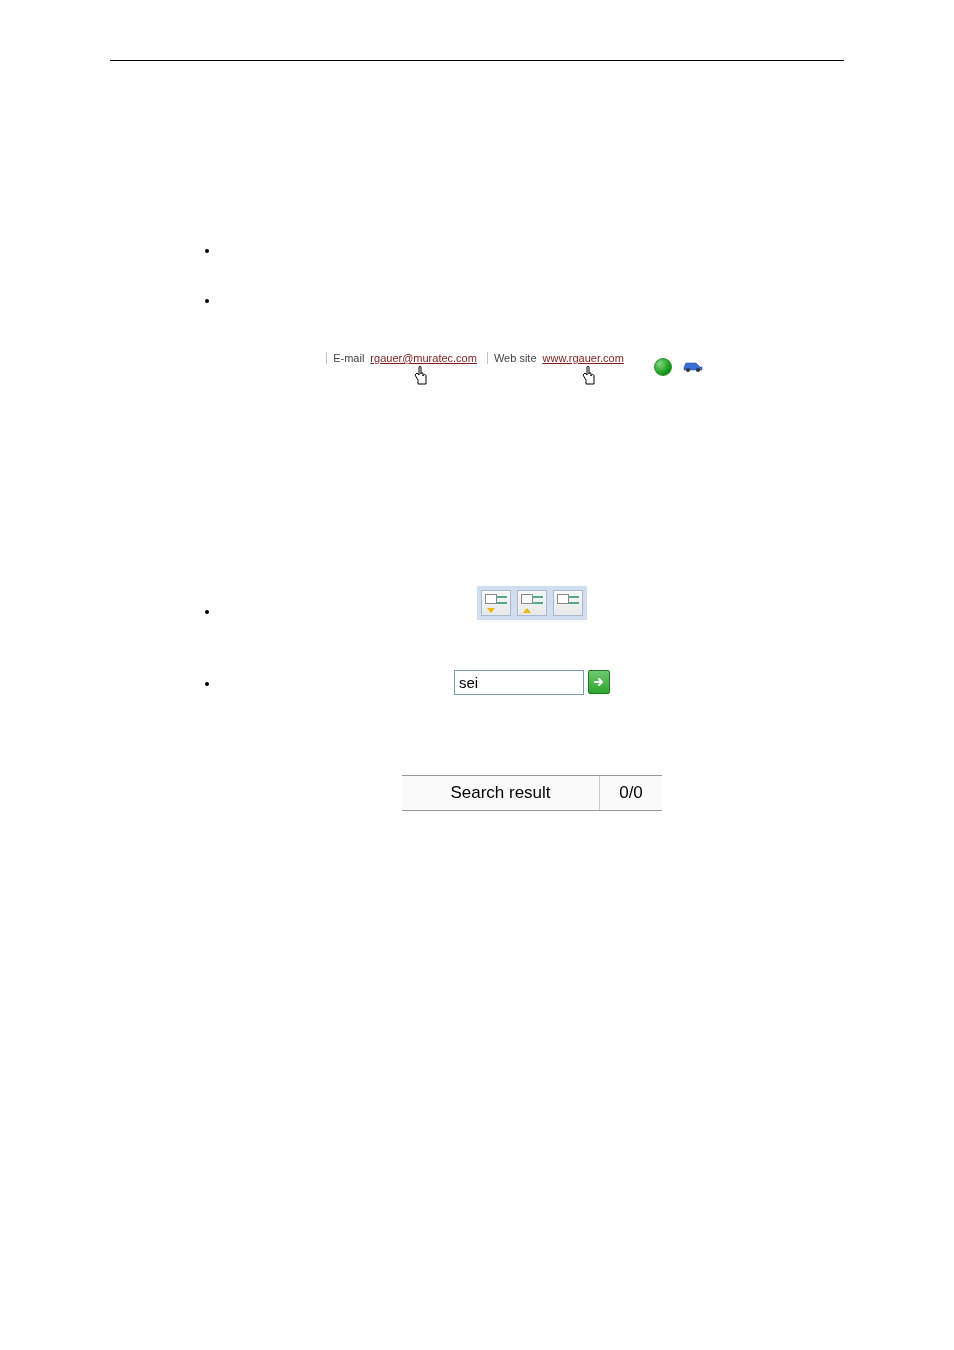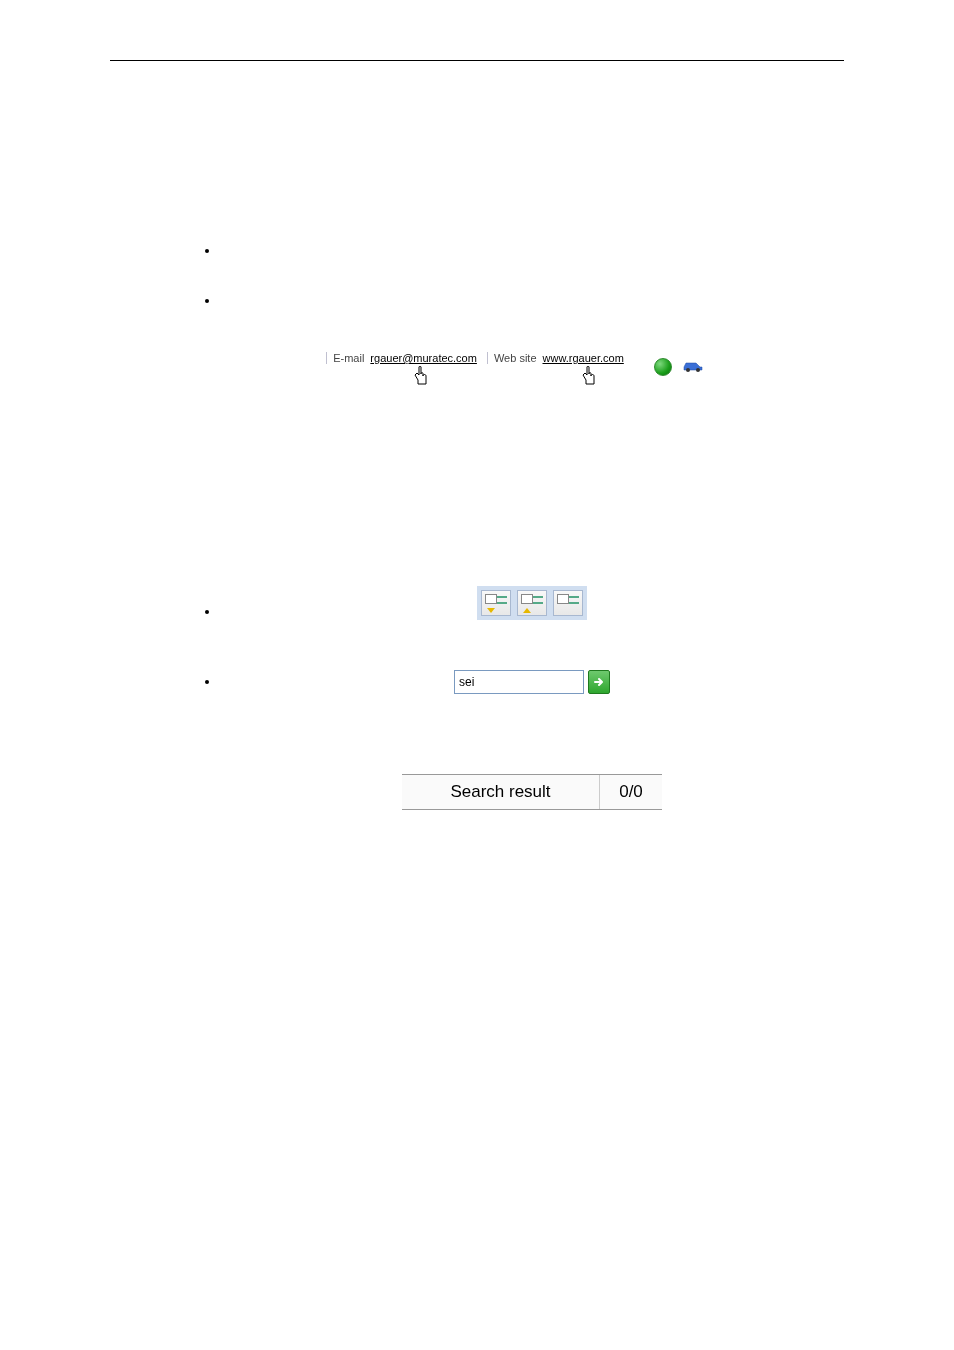--- a/index.html
+++ b/index.html
@@ -43,21 +43,21 @@
       display: flex;
       align-items: center;
       gap: 6px;
       padding-left: 6px;
       border-left: 1px solid #c0c0d0;
     }
     .field-label {
       color: #444;
     }
     .link-blue {
-      color: #000000;
+      color: #7f1d1d;
       text-decoration: underline;
     }
     .cursor-icon {
       width: 16px;
       height: 18px;
       display: inline-block;
       margin-left: -12px;
       margin-top: 10px;
     }
     .cursor-icon svg { display:block; }
@@ -124,21 +124,21 @@
       margin:15px 0 30px 0;
     }
     .search-box-row {
       display:inline-flex;
       align-items:stretch;
     }
     .search-input {
       width: 120px;
       padding: 3px 4px;
       font-family: Tahoma, sans-serif;
-      font-size: 12px;
+      font-size: 15px;
       border: 1px solid #7a9ac0;
       background:#fff;
     }
     .go-btn {
       width: 20px;
       height: 22px;
       margin-left: 4px;
       background: linear-gradient(#6ec96e, #2ea62e);
       border: 1px solid #1f7a1f;
       border-radius: 2px;

